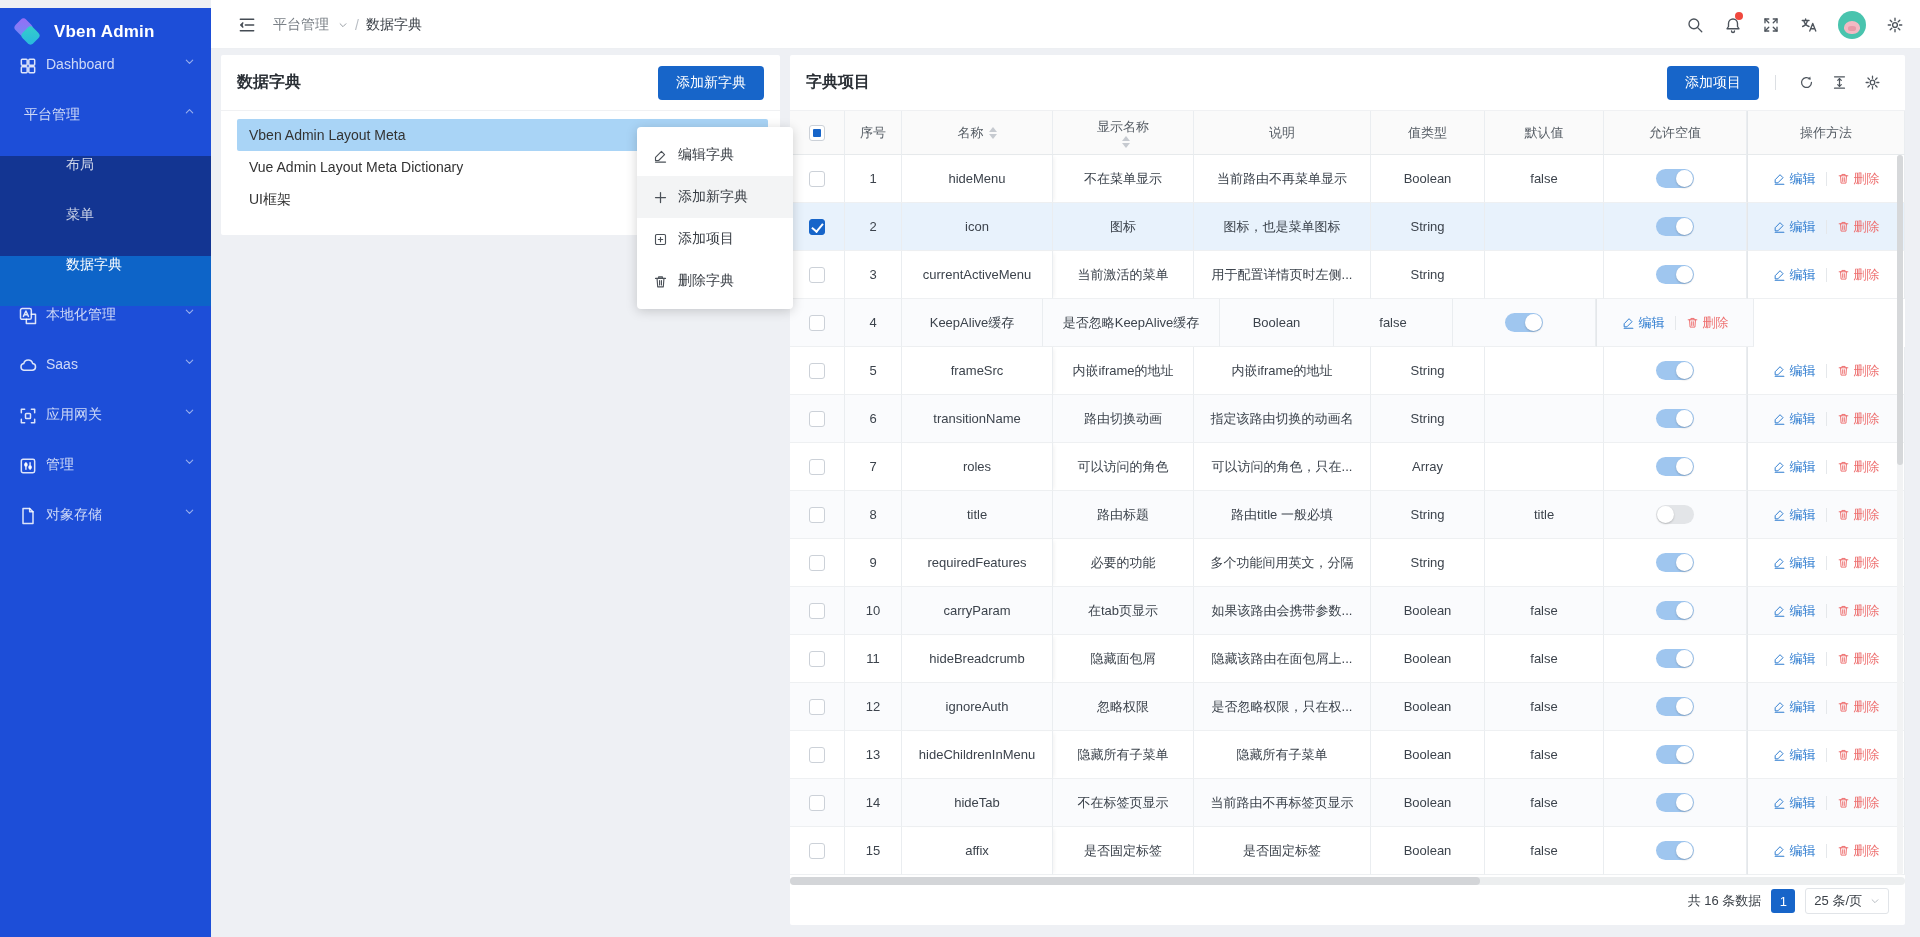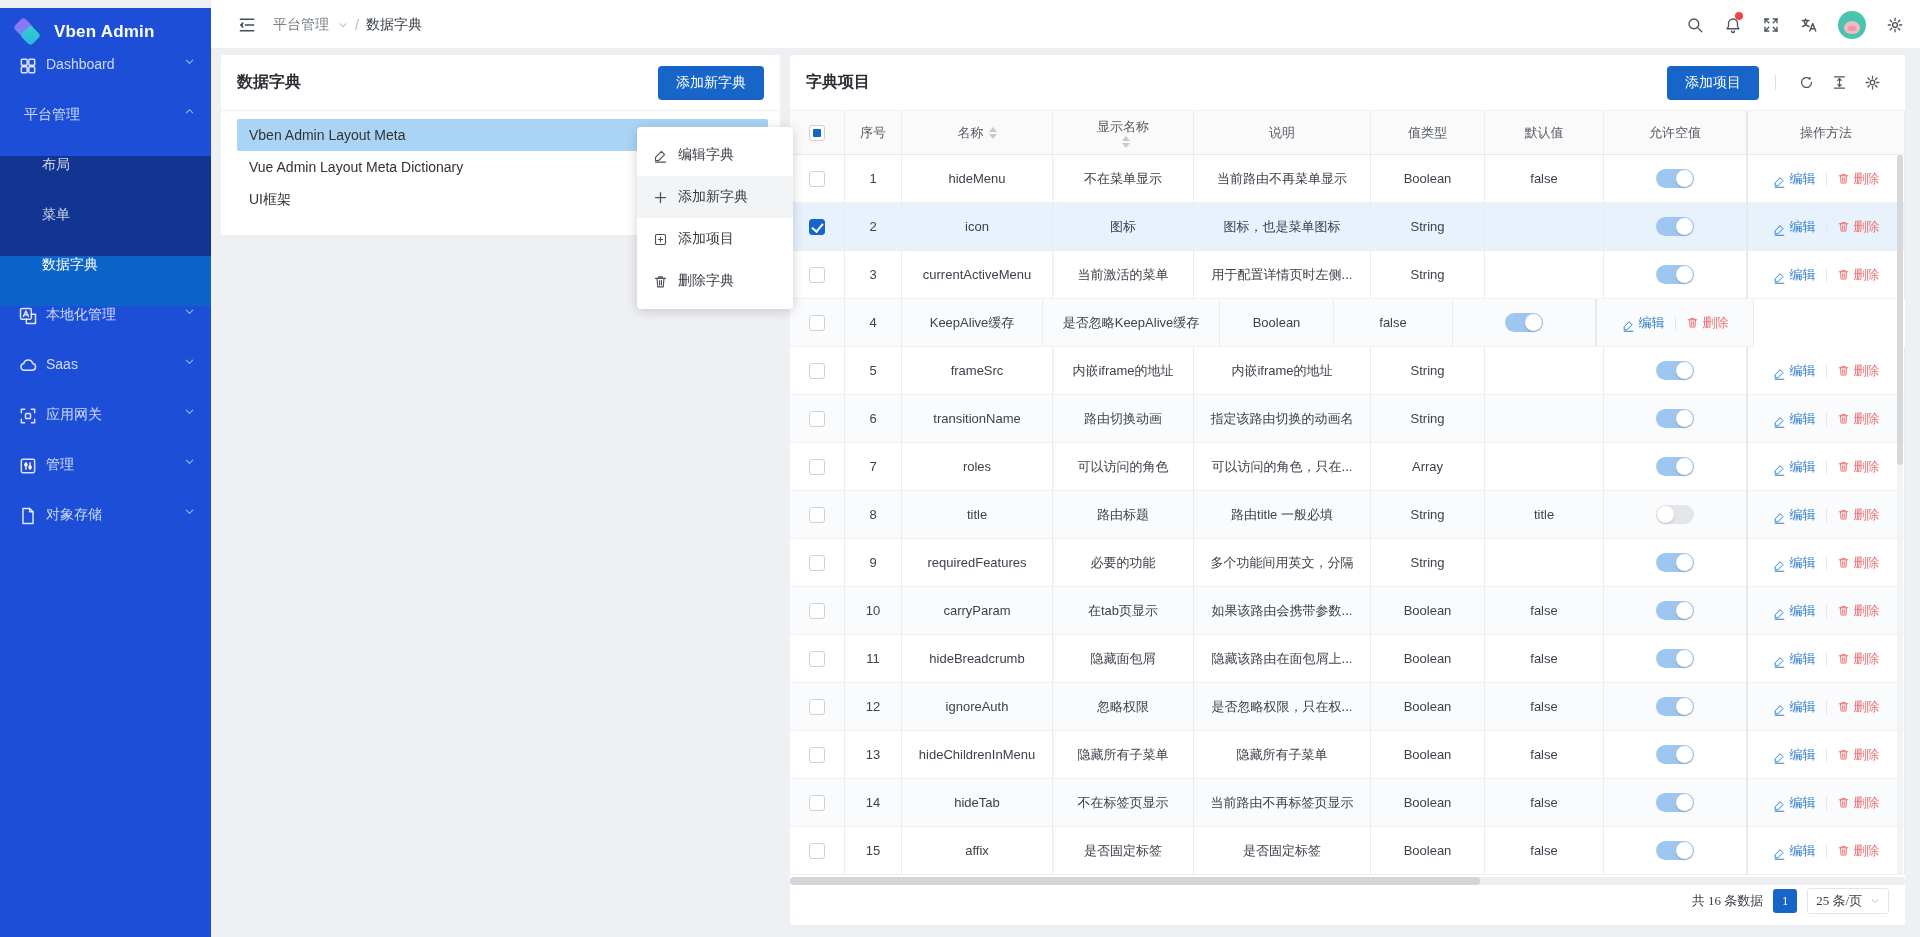--- a/index.html
+++ b/index.html
@@ -11,21 +11,21 @@
   #sidebar { position:absolute; left:0; top:0; width:211px; height:937px; background:#1d4ed8; z-index:5;margin-top:8px; }
   #logo-row { display:flex; align-items:center; gap:10px; height:48px; padding-left:14px; }
   #logo-mark { position:relative; width:30px; height:30px; }
   #logo-mark .l1 { position:absolute; left:2px; top:3px; width:15px; height:15px; background:linear-gradient(135deg,#9a6bf5,#6d8cf8); border-radius:4px; transform:rotate(45deg); }
   #logo-mark .l2 { position:absolute; left:9px; top:11px; width:15px; height:15px; background:linear-gradient(135deg,#35d0c8,#28b7e0); border-radius:4px; transform:rotate(45deg); }
   #logo-title { color:#fff; font-weight:bold; font-size:17px; letter-spacing:.2px; }
   .side-item { display:flex; height:50px; padding:0 16px 0 18px; color:rgba(255,255,255,.78); font-size:14px; cursor:pointer; }
   .side-item .s-ic { width:20px; height:20px; margin-right:8px; color:rgba(255,255,255,.85); flex:0 0 20px; }
   .side-item .chev { margin-left:auto; color:rgba(255,255,255,.55); width:11px; height:11px; }
   .side-item.group { padding-left:24px; }
-  .side-item.child { padding-left:42px; }
+  .side-item.child { padding-left:66px; }
   .submenu-bg { background:rgba(0,0,0,.32); }
   .side-item.active { background:#0d64c8; color:#fff; }
 
   
   #topbar { position:absolute; left:211px; top:0; width:1709px; height:49px; background:#fff; border-bottom:1px solid #edeff2; z-index:4; }
   #fold-btn { position:absolute; left:26px; top:15px; width:20px; height:20px; color:#454c54; cursor:pointer; }
   #breadcrumb { position:absolute; left:62px; top:0; height:49px; display:flex; align-items:center; gap:7px; color:#7a8087; font-size:14px; }
   #breadcrumb .bc-sep { color:#b9bec4; }
   #breadcrumb .bc-last { color:#3b4148; }
   #breadcrumb .bc-chev { width:10px; height:10px; color:#9aa0a6; margin-left:2px; }
@@ -85,33 +85,33 @@
   .cb.checked::after { content:""; position:absolute; left:4px; top:1px; width:5px; height:9px; border:solid #fff; border-width:0 2px 2px 0; transform:rotate(40deg); }
   
   .switch { width:38px; height:19px; border-radius:10px; position:relative; cursor:pointer; }
   .switch.on { background:#9fc6ef; }
   .switch.off { background:#e3e5e8; }
   .switch::after { content:""; position:absolute; top:1px; width:17px; height:17px; border-radius:50%; background:#fff; box-shadow:0 1px 2px rgba(0,0,0,.2); }
   .switch.on::after { right:1px; }
   .switch.off::after { left:1px; }
   
   .ops a { display:inline-flex; align-items:center; gap:4px; font-size:13px; cursor:pointer; text-decoration:none; }
-  .ops .edit { color:#2e7cd0;align-items:flex-end; }
+  .ops .edit { color:#2e7cd0; }
   .ops .del { color:#ee6f6f; }
   .ops .a-ic { width:13px; height:13px; }
   .vdiv { width:1px; height:14px; background:#e5e8eb; margin:0 10px; }
 
   
   #hscroll { position:absolute; left:0; top:822px; width:1115px; height:8px; background:#eceeef; border-radius:4px; }
   #hscroll .thumb { position:absolute; left:0; top:0; width:690px; height:8px; background:#d3d5d8; border-radius:4px; }
   #vscroll { position:absolute; right:2px; top:100px; width:6px; height:720px; background:#f2f3f4; border-radius:3px; }
   #vscroll .thumb { position:absolute; top:0; width:6px; height:310px; background:#d6d8da; border-radius:3px; }
 
   
-  #pager { position:absolute; right:16px; top:833px; display:flex; align-items:center; gap:10px; font-size:13px; color:#3b4148;font-family:Liberation Serif, serif; }
+  #pager { position:absolute; right:16px; top:833px; display:flex; align-items:center; gap:10px; font-size:13px; color:#3b4148; }
   #page-current { width:24px; height:24px; background:#1765c9; color:#fff; border-radius:3px; display:flex; align-items:center; justify-content:center; font-size:13px; cursor:pointer; }
   #page-size { height:26px; border:1px solid #e1e4e8; border-radius:3px; display:flex; align-items:center; gap:8px; padding:0 8px; color:#3b4148; cursor:pointer; }
   #page-size .chev { width:10px; height:10px; color:#b9bec4; }
 </style>
 </head>
 <body>
 
 <div id="sidebar">
   <div id="logo-row">
     <div id="logo-mark">

